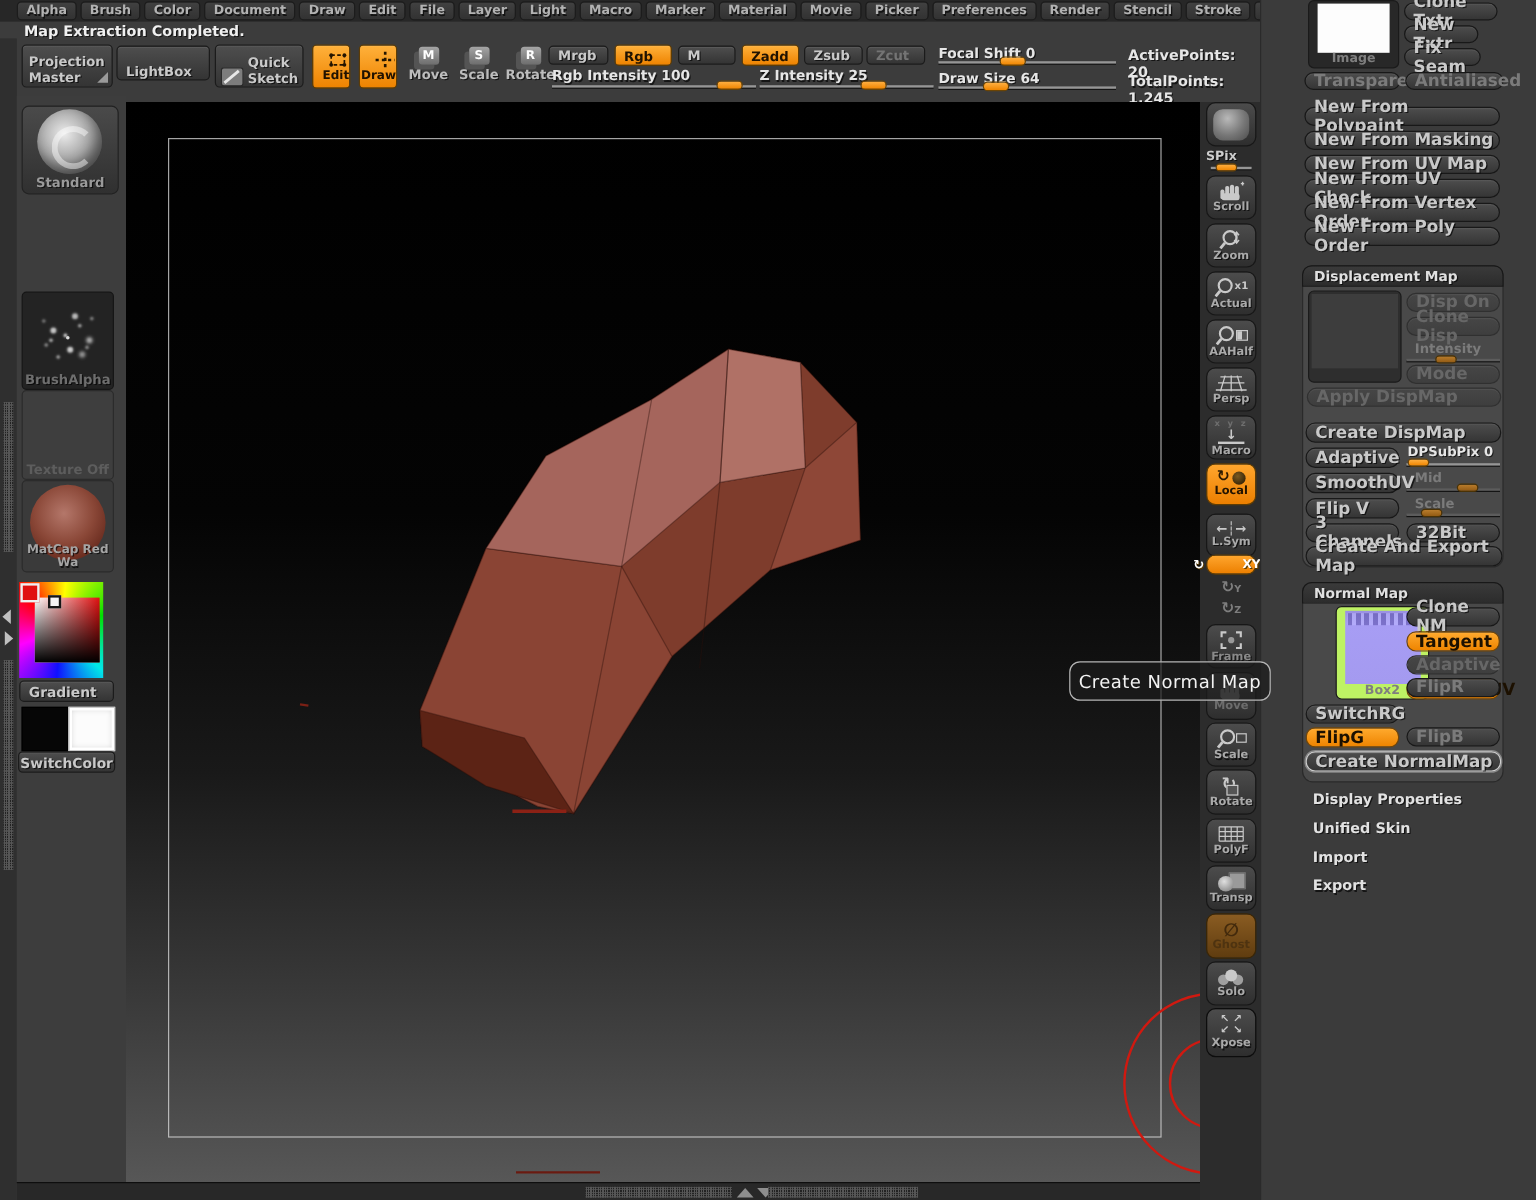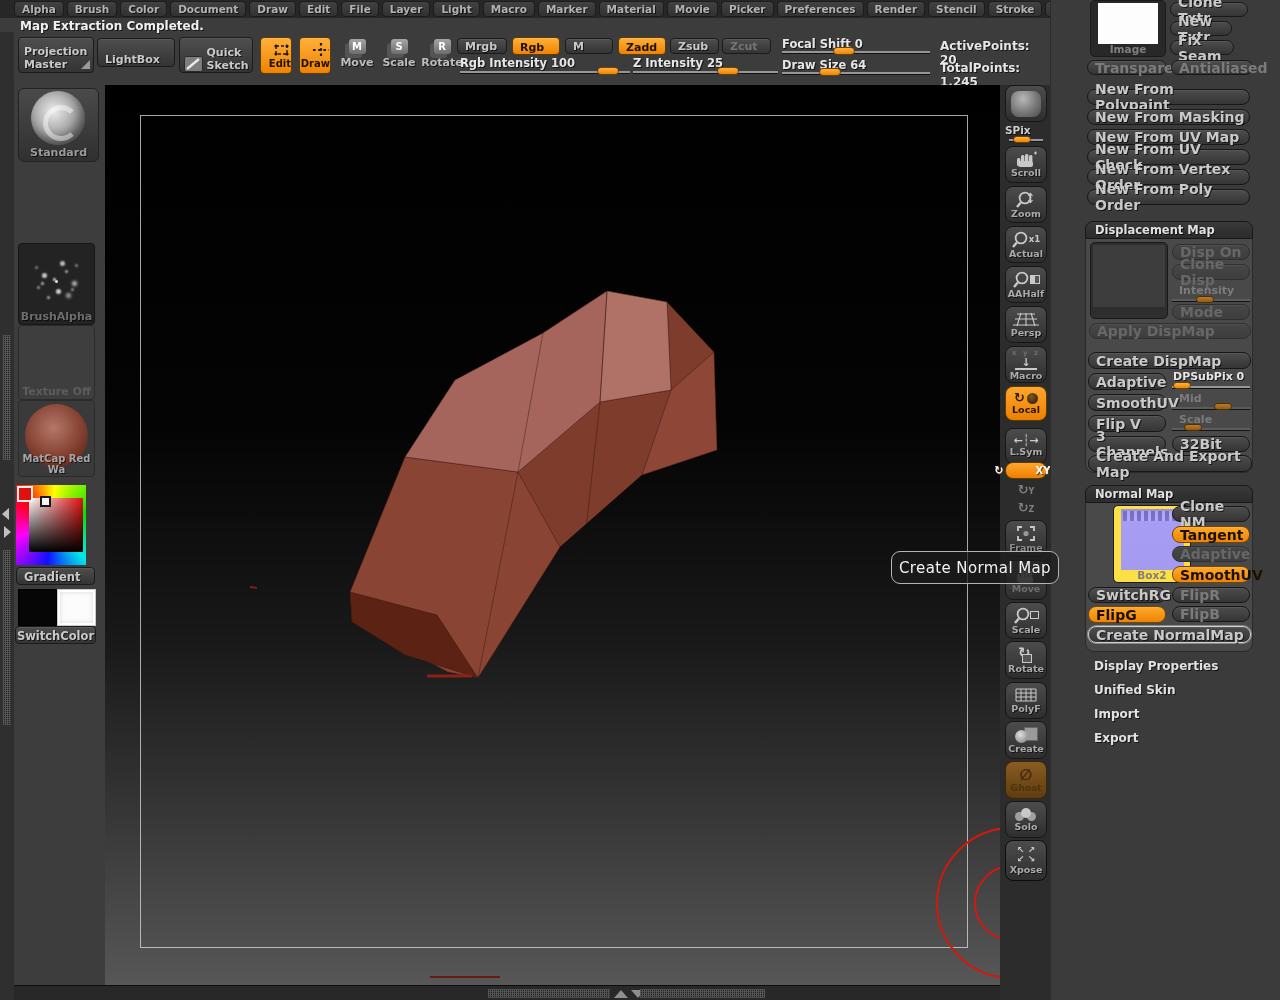--- a/index.html
+++ b/index.html
@@ -372,21 +372,21 @@
           <path d="M2,1 H22 M2,5 H22 M2,9 H22 M2,13 H22 M2,1 V13 M7,1 V13 M12,1 V13 M17,1 V13 M22,1 V13"></path>
         </g>
       </svg>
     <span class="lbl ts">PolyF</span>
   </div>
   <div class="rb" style="top:721px;height:38px;">
     <div style="position:relative;width:22px;height:16px;">
       <span style="position:absolute;left:9px;top:0;width:12px;height:12px;background:#9a9a9a;border:1px solid #666;"></span>
       <span style="position:absolute;left:0;top:3px;width:13px;height:13px;border-radius:50%;background:radial-gradient(circle at 40% 35%, #e0e0e0, #777);"></span>
     </div>
-    <span class="lbl ts">Create</span>
+    <span class="lbl ts">Transp</span>
   </div>
   <div class="rb" style="top:761px;height:38px;background:linear-gradient(#8a5c22,#5f3c0f);border-color:#3a2606;">
     <span style="font-size:15px;line-height:14px;color:#432a0c;">∅</span>
     <span class="lbl" style="color:#4e3310;">Ghost</span>
   </div>
   <div class="rb" style="top:801px;height:37px;">
     <div style="position:relative;width:24px;height:13px;">
       <span style="position:absolute;left:1px;top:4px;width:9px;height:9px;border-radius:50%;background:#9f9f9f;"></span>
       <span style="position:absolute;left:13px;top:4px;width:9px;height:9px;border-radius:50%;background:#9f9f9f;"></span>
       <span style="position:absolute;left:7px;top:0;width:10px;height:10px;border-radius:50%;background:#c9c9c9;"></span>
@@ -489,42 +489,42 @@
       <span>32Bit</span>
     </div>
   <div class="pbtn ts" style="left:1088px;top:455px;width:164px;height:17px;">
       <span>Create And Export Map</span>
     </div>
 
   <div class="sec-bg" style="left:1085px;top:485px;width:168px;height:167px;"></div>
   <div class="sec-hdr ts" style="left:1085px;top:485px;width:168px;height:18px;">
       <span>Normal Map</span>
     </div>
-  <div class="thumb" style="left:1113px;top:505px;width:78px;height:78px;background:#fde047;">
+  <div class="thumb" style="left:1113px;top:505px;width:78px;height:78px;background:#bef264;">
     <div class="abs" style="left:7px;top:3px;width:63px;height:61px;background:linear-gradient(180deg,#9a90e2 0%,#a79df4 18%,#a49af0 100%);">
       <div class="abs" style="left:2px;top:2px;width:56px;height:10px;background:repeating-linear-gradient(90deg,rgba(80,70,160,.5) 0 4px,rgba(190,185,255,.5) 4px 7px);"></div>
     </div>
     <div class="thlab">Box2</div>
   </div>
   <div class="pbtn ts" style="left:1172px;top:506px;width:78px;height:16px;">
       <span>Clone NM</span>
     </div>
   <div class="pbtn orange" style="left:1172px;top:526px;width:78px;height:17px;">
       <span>Tangent</span>
     </div>
   <div class="pbtn disabled" style="left:1172px;top:546px;width:78px;height:16px;">
       <span>Adaptive</span>
     </div>
   <div class="pbtn orange" style="left:1172px;top:566px;width:78px;height:17px;">
       <span>SmoothUV</span>
     </div>
   <div class="pbtn ts" style="left:1088px;top:587px;width:78px;height:16px;">
       <span>SwitchRG</span>
     </div>
-  <div class="pbtn dim" style="left:1172px;top:587px;width:78px;height:16px;">
+  <div class="pbtn dim" style="left:1172px;top:565px;width:78px;height:16px;">
       <span>FlipR</span>
     </div>
   <div class="pbtn orange" style="left:1088px;top:606px;width:78px;height:17px;">
       <span>FlipG</span>
     </div>
   <div class="pbtn dim" style="left:1172px;top:606px;width:78px;height:16px;">
       <span>FlipB</span>
     </div>
   <div class="pbtn ts" style="left:1088px;top:626px;width:163px;height:17px;border-color:#cfcfcf;box-shadow:0 0 0 1px #888, inset 0 1px 0 rgba(255,255,255,.08);">
       <span>Create NormalMap</span>

